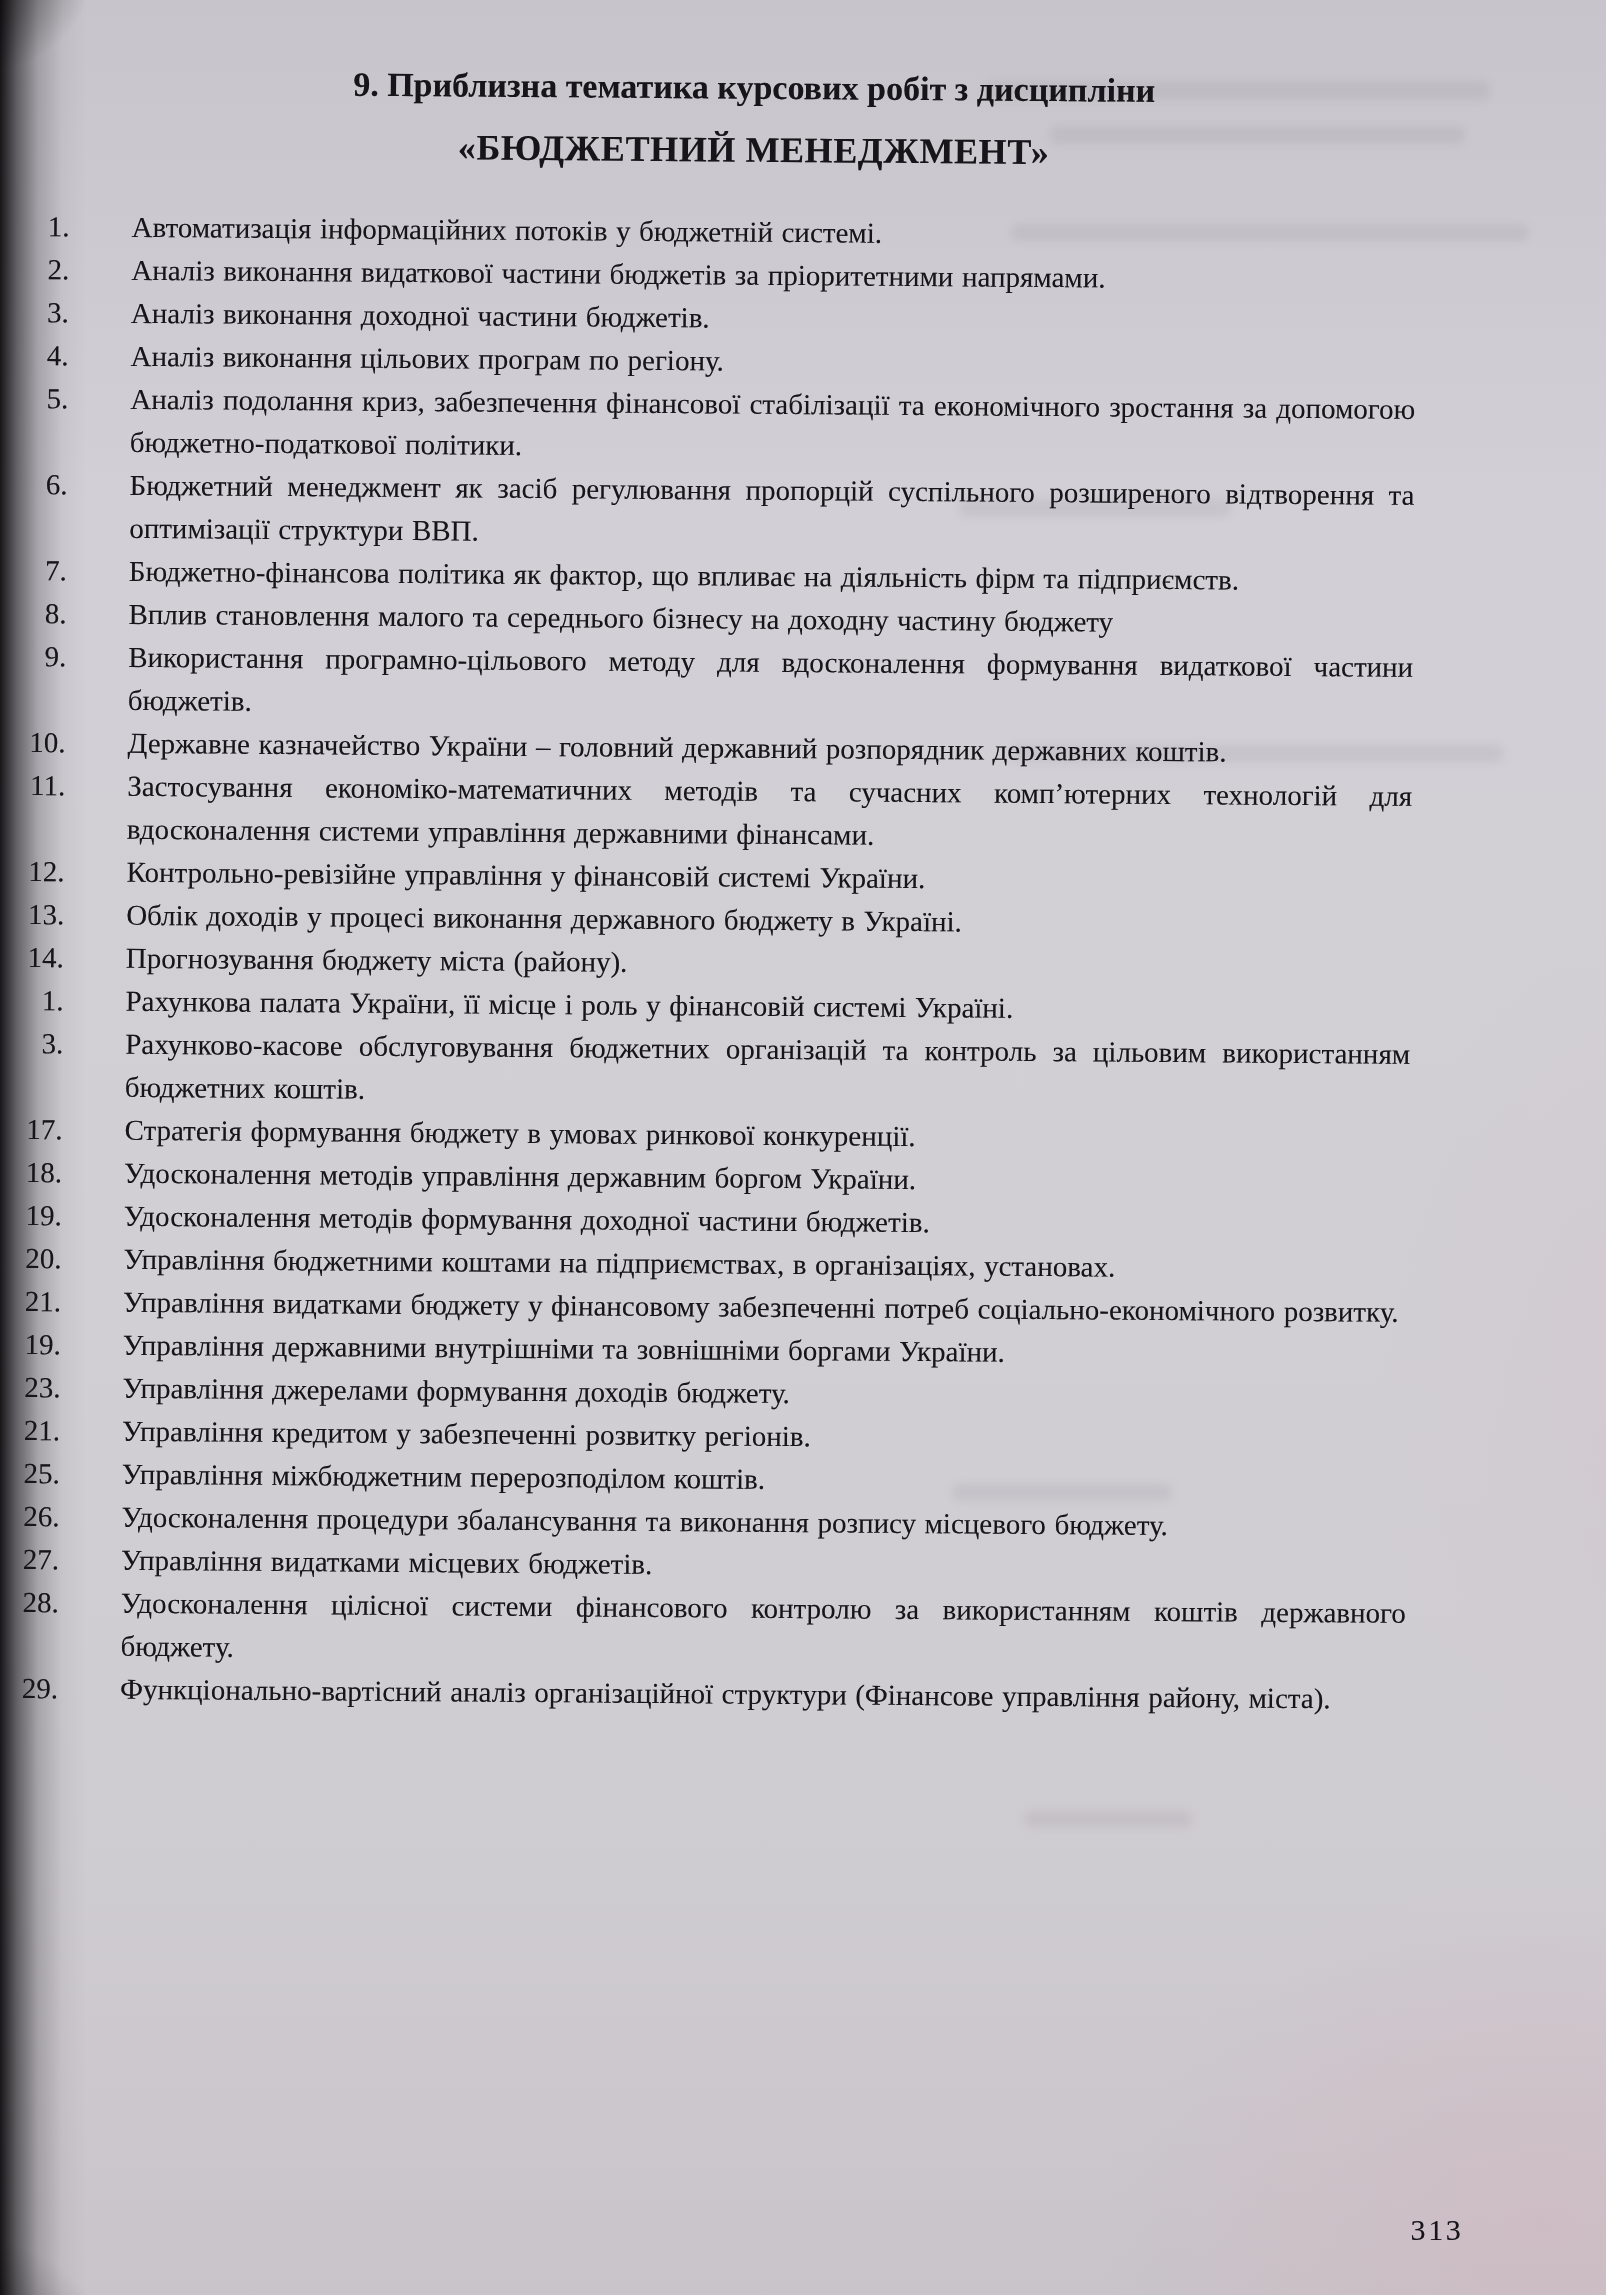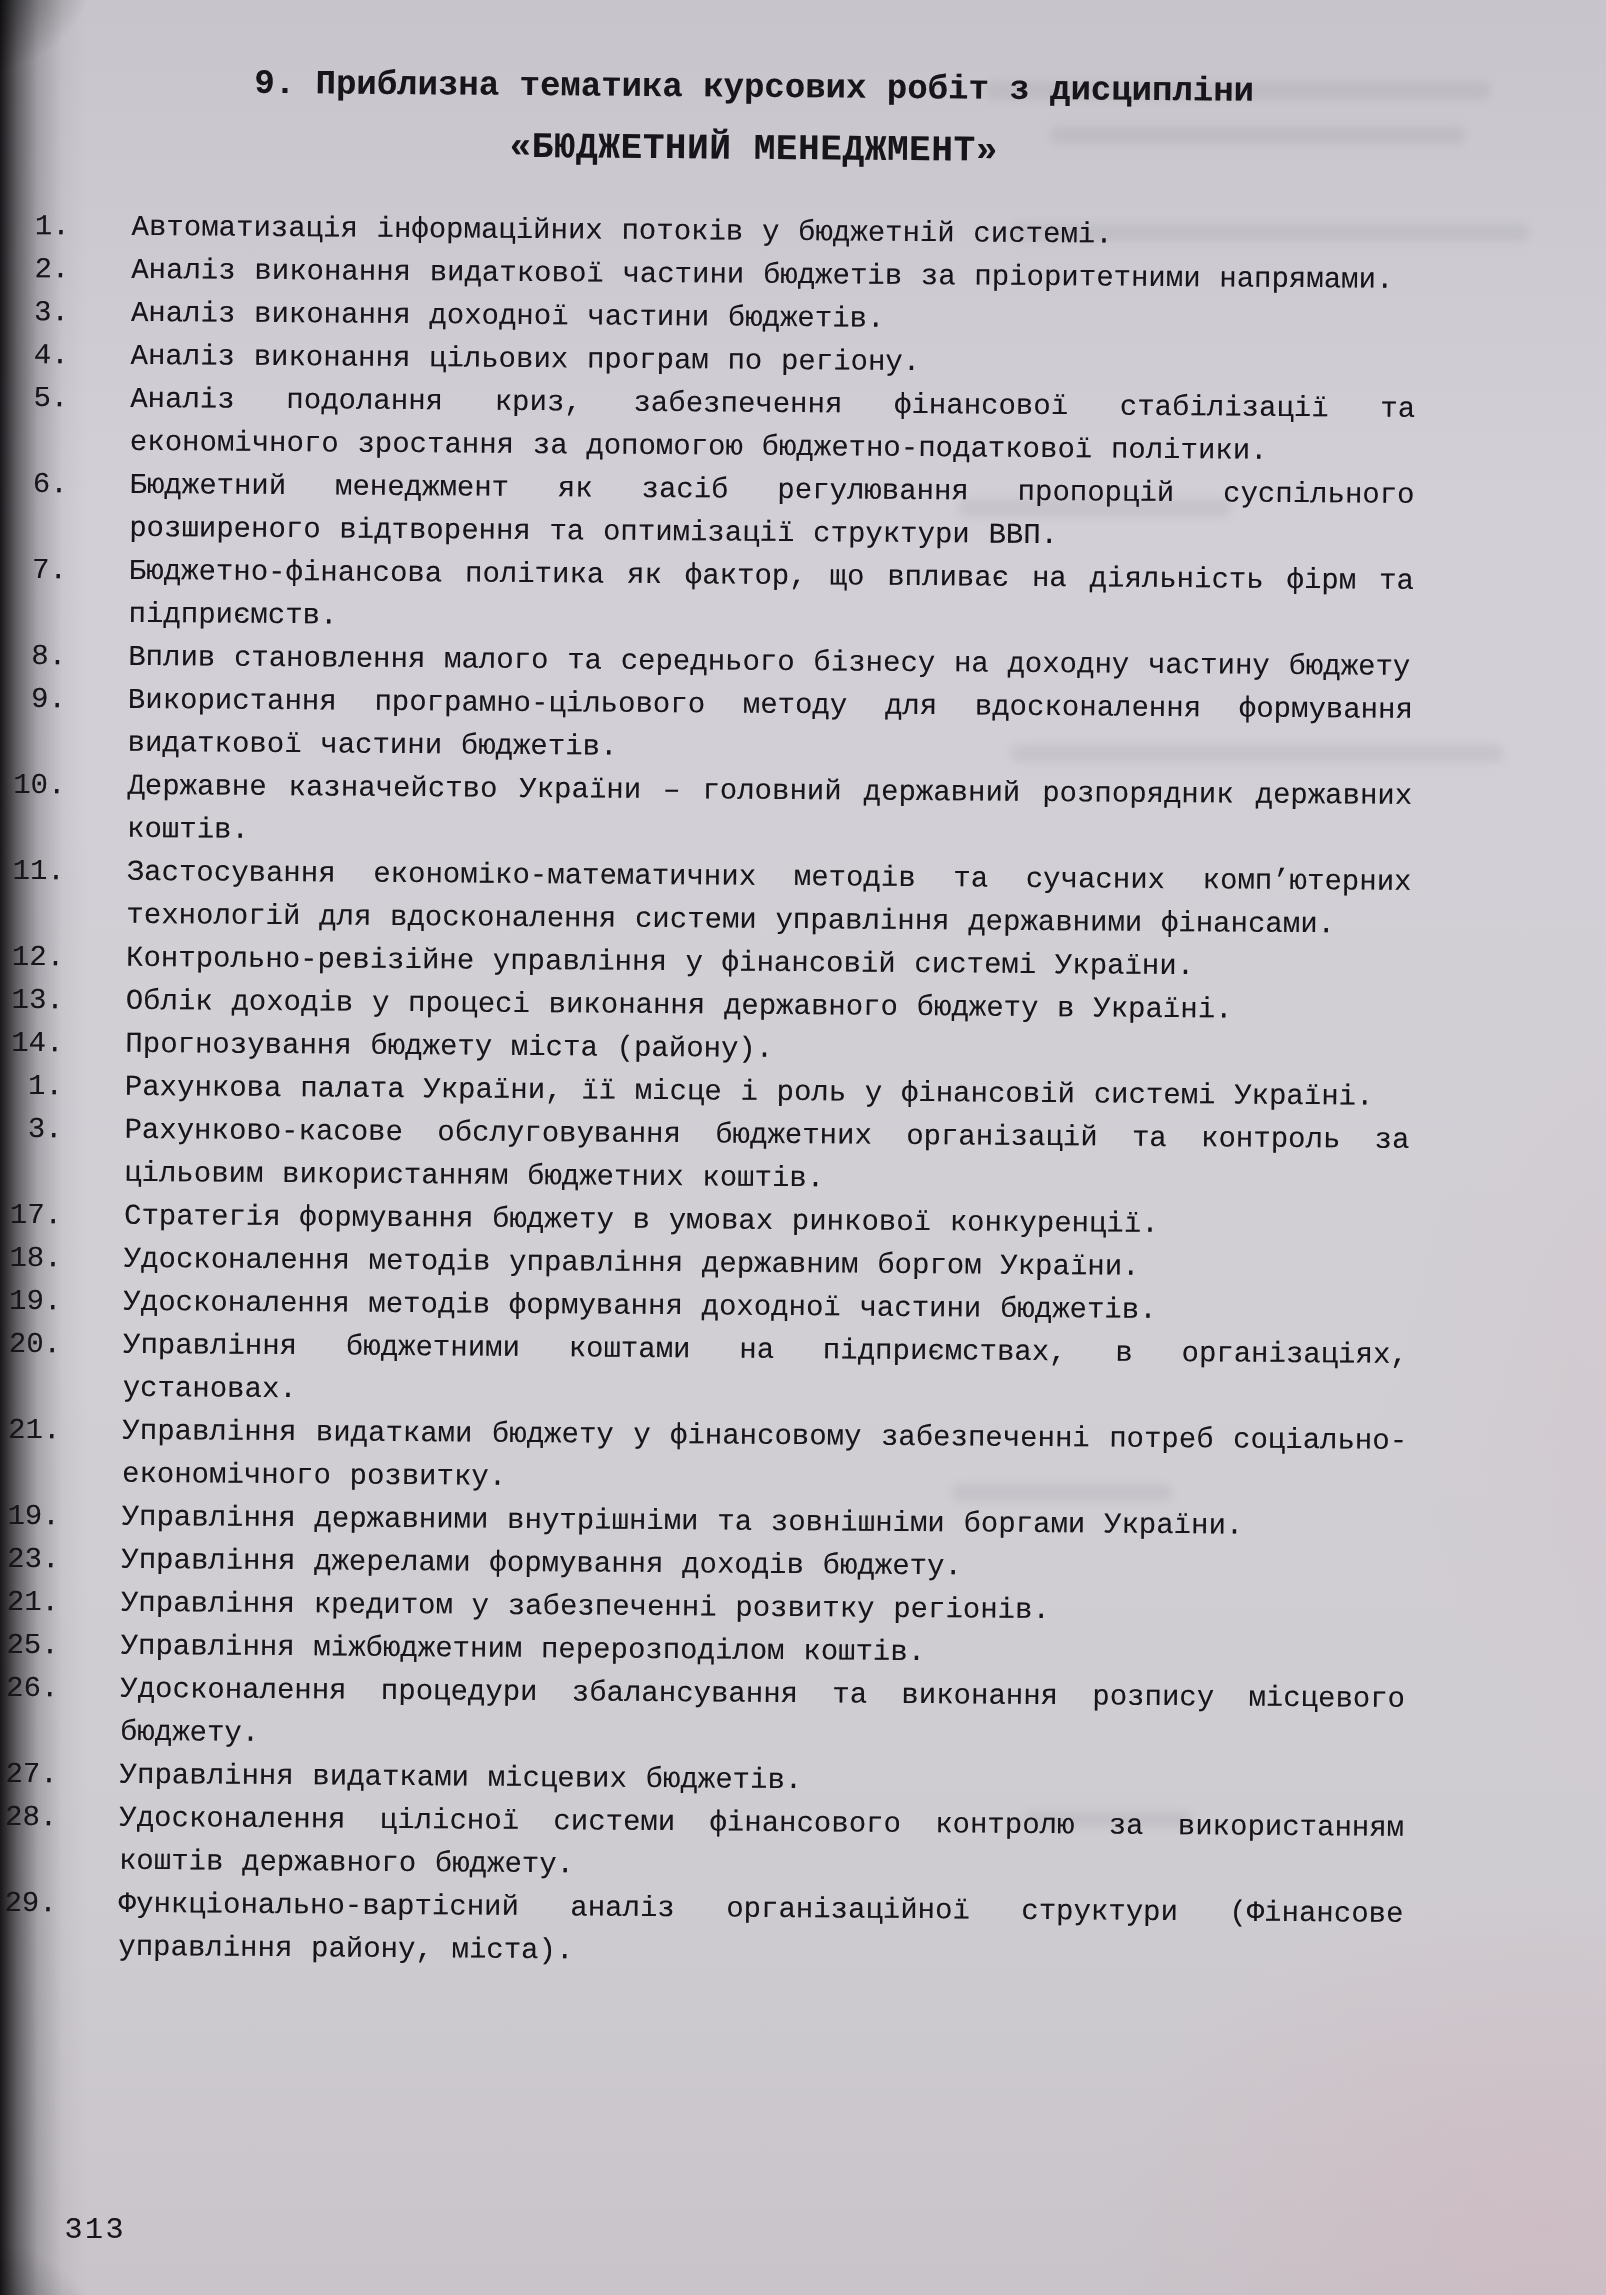--- a/index.html
+++ b/index.html
@@ -5,21 +5,21 @@
   html, body {
     margin: 0;
     padding: 0;
     background: #8a888c;
   }
   .page {
     position: relative;
     width: 1607px;
     height: 2295px;
     overflow: hidden;
-    font-family: Liberation Mono, monospace;
+    font-family: Liberation Serif, serif;
     color: #17151a;
     background:
       radial-gradient(168px 143px at -26px -26px, rgba(0,0,0,0.55), rgba(0,0,0,0) 70%),
       radial-gradient(207px 181px at -32px 103%, rgba(0,0,0,0.40), rgba(0,0,0,0) 70%),
       radial-gradient(635px 492px at 96% 97%, rgba(216,168,180,0.30), rgba(216,168,180,0) 70%),
       radial-gradient(402px 648px at 103% 60%, rgba(214,176,186,0.16), rgba(214,176,186,0) 70%),
       linear-gradient(90deg, rgba(8,6,8,0.92) 0px, rgba(28,26,30,0.60) 17px, rgba(58,56,62,0.28) 38px, rgba(118,114,122,0.10) 62px, rgba(118,114,122,0) 87px),
       linear-gradient(180deg, #c7c5cb 0%, #d2d0d6 22%, #d1cfd4 58%, #cfccd1 82%, #c8c4c9 100%);
   }
   .ghost {
@@ -73,21 +73,21 @@
     font-size: 29px;
     line-height: 43px;
     text-align: justify;
     word-spacing: 1.3px;
   }
   .pagenum {
     position: absolute;
     top: 2213px;
     left: 19.4px;
     width: 1399px;
-    text-align: left;
+    text-align: right;
     transform: translateX(45px);
     font-size: 30px;
     letter-spacing: 2.6px;
     text-shadow: 0 0 0.6px rgba(23,21,26,0.38);
   }
 </style>
 </head>
 <body>
 
 <div class="page">

